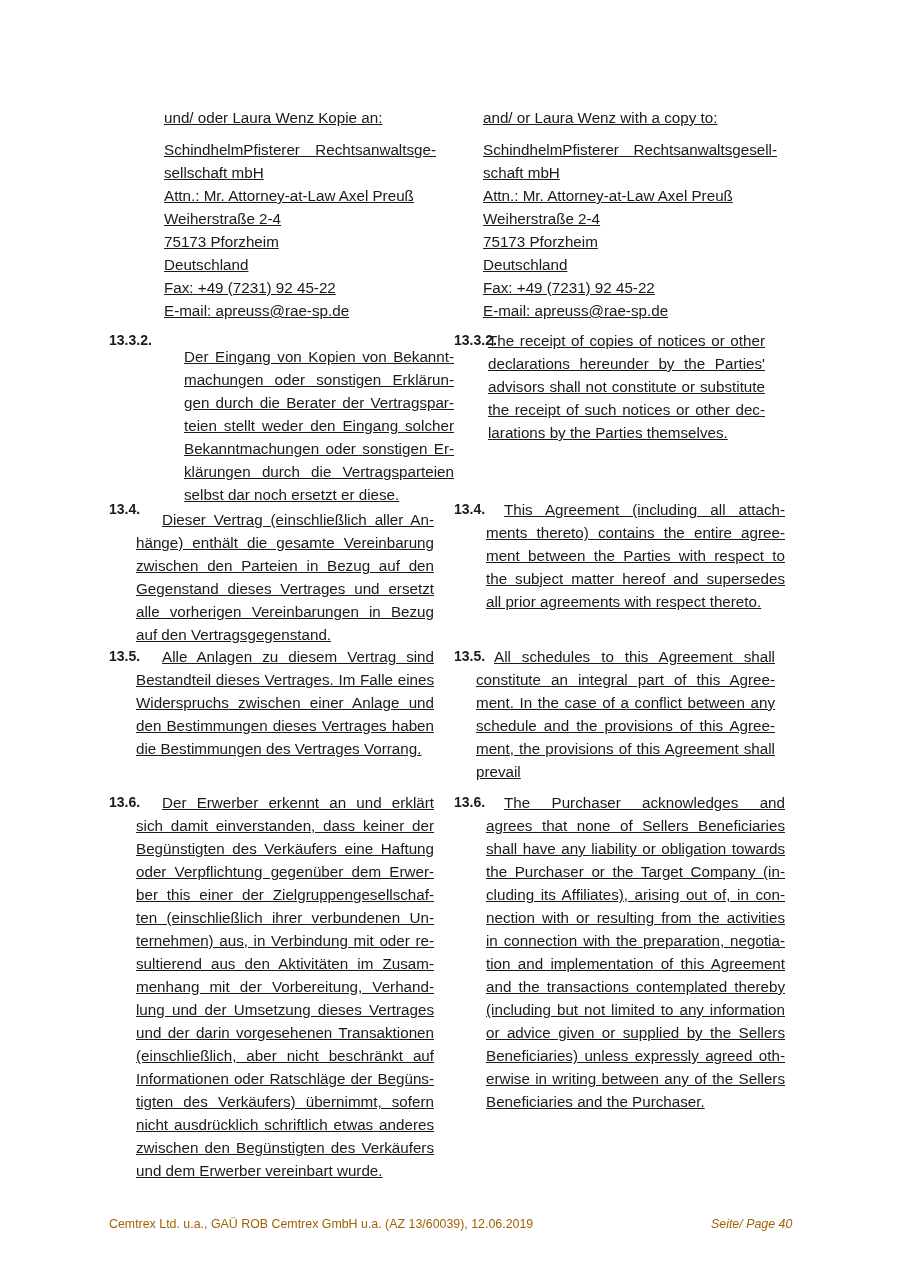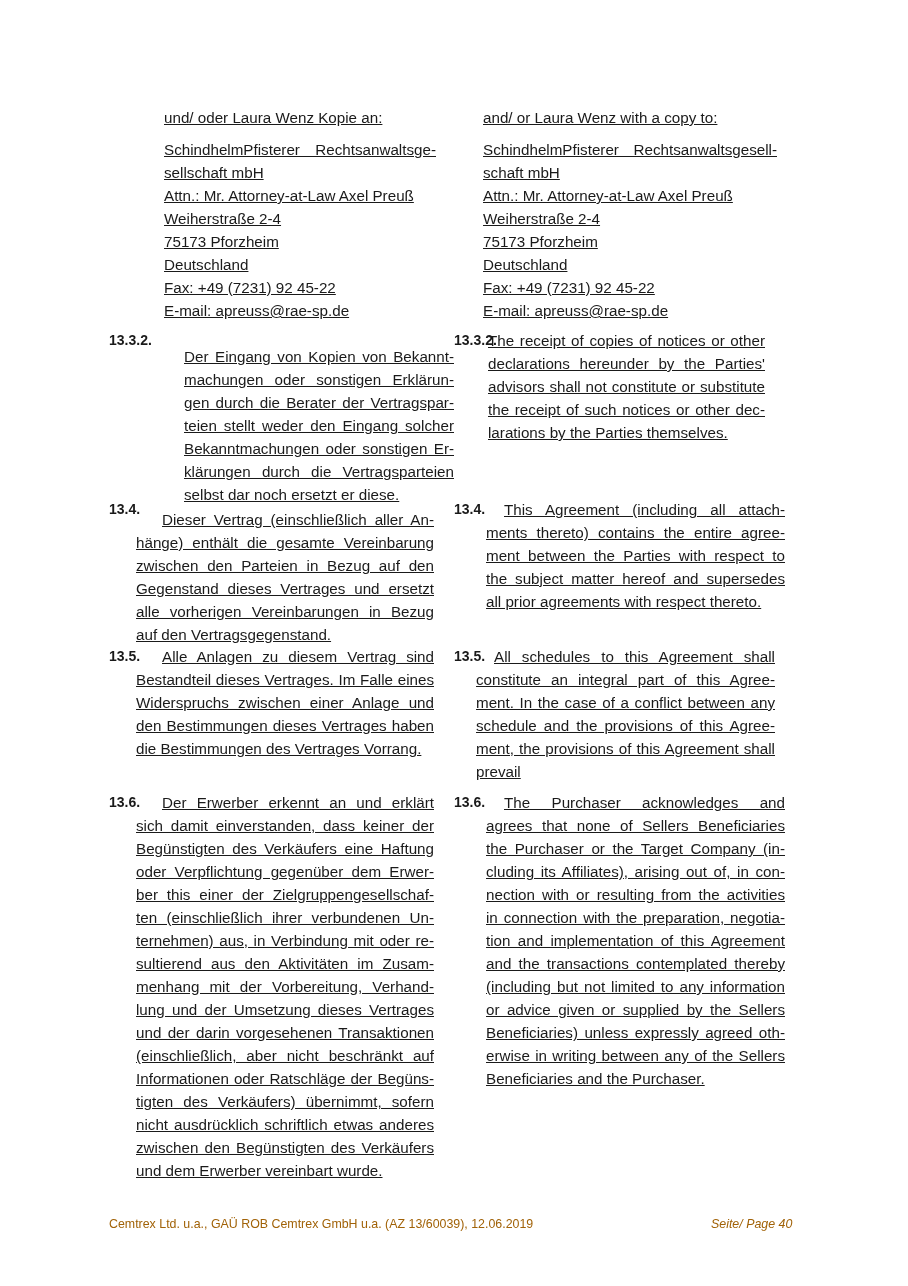--- a/index.html
+++ b/index.html
@@ -123,20 +123,21 @@
     <div class="line just">tigten des Verkäufers) übernimmt, sofern</div>
     <div class="line just">nicht ausdrücklich schriftlich etwas anderes</div>
     <div class="line just">zwischen den Begünstigten des Verkäufers</div>
     <div class="line">und dem Erwerber vereinbart wurde.</div>
   </div>
 
   <div class="num" style="left:454px; top:791px;">13.6.</div>
   <div class="block" style="left:486px; top:791px; width:299px;">
     <div class="line just" style="padding-left:18px">The Purchaser acknowledges and</div>
     <div class="line just">agrees that none of Sellers Beneficiaries</div>
+    <div class="line just">shall have any liability or obligation towards</div>
     <div class="line just">the Purchaser or the Target Company (in-</div>
     <div class="line just">cluding its Affiliates), arising out of, in con-</div>
     <div class="line just">nection with or resulting from the activities</div>
     <div class="line just">in connection with the preparation, negotia-</div>
     <div class="line just">tion and implementation of this Agreement</div>
     <div class="line just">and the transactions contemplated thereby</div>
     <div class="line just">(including but not limited to any information</div>
     <div class="line just">or advice given or supplied by the Sellers</div>
     <div class="line just">Beneficiaries) unless expressly agreed oth-</div>
     <div class="line just">erwise in writing between any of the Sellers</div>

